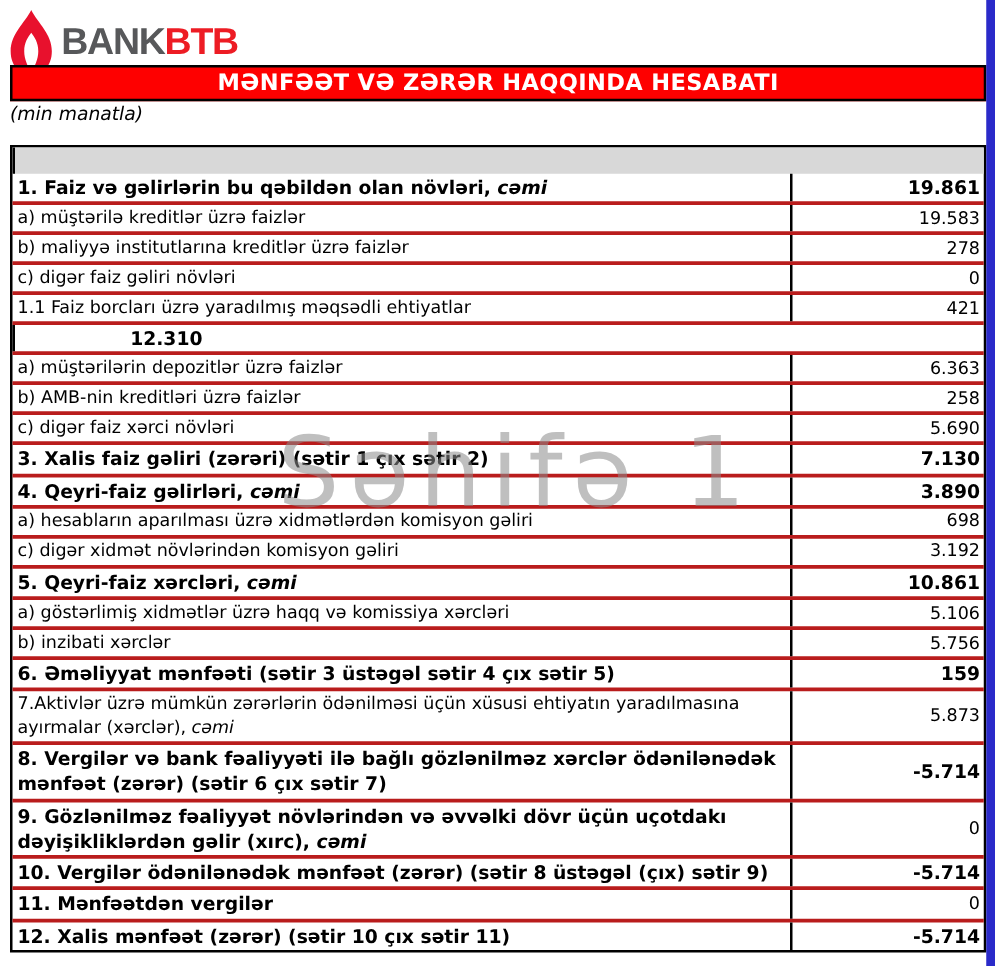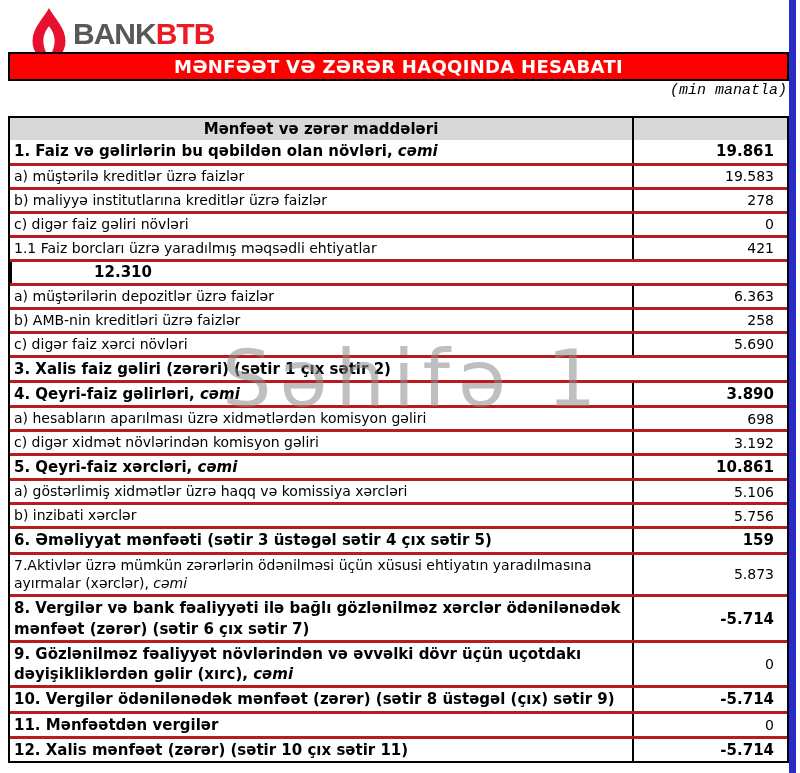--- a/index.html
+++ b/index.html
@@ -4,57 +4,57 @@
 <style>
   html,body{margin:0;padding:0;}
   body{
     width:800px;height:773px;position:relative;background:#ffffff;
     font-family:"DejaVu Sans", sans-serif;color:#000;overflow:hidden;
   }
   
   .blue-edge{position:absolute;left:789px;top:0;width:7px;height:773px;background:#2a2ac9;}
 
   
-  .logo{position:absolute;left:32px;top:6px;height:56px;display:flex;align-items:center;gap:7px;}
+  .logo{position:absolute;left:8px;top:6px;height:56px;display:flex;align-items:center;gap:7px;}
   .logo-flame{width:34px;height:52px;display:block;}
   .logo-text{font-family:"Liberation Sans", sans-serif;font-weight:bold;font-size:30px;letter-spacing:-1px;line-height:1;}
   .logo-bank{color:#57585a;}
   .logo-btb{color:#ed1c24;}
 
   
   .title-bar{
     position:absolute;left:8px;top:52px;width:777px;height:25px;
     background:#fe0000;border:2px solid #000;
     display:flex;align-items:center;justify-content:center;
   }
   .title-text{color:#ffffff;font-weight:bold;font-size:18px;letter-spacing:.3px;white-space:nowrap;}
 
   
   .unit-note{
-    position:absolute;left:8px;top:82px;width:779px;text-align:right;
-    font-style:italic;font-size:15px;font-family:Liberation Mono, monospace;
+    position:absolute;left:8px;top:82px;width:779px;text-align:left;
+    font-style:italic;font-size:15px;
   }
 
   
   .report-table{
     position:absolute;left:8px;top:116px;width:781px;
     border:2px solid #000;box-sizing:border-box;background:#fff;
   }
   .trow{display:flex;border-top:3px solid #b91c1c;min-height:21px;}
   .trow:first-child{border-top:none;}
   .thead{background:#d8d8d8;}
   .tlabel{
     flex:1;display:flex;align-items:center;
     padding:1px 4px;font-size:14px;line-height:1.35;
   }
   .thead .tlabel{justify-content:center;font-weight:bold;font-size:15px;text-align:center;}
   .tval{
     width:155px;box-sizing:border-box;border-left:2px solid #000;
     display:flex;align-items:center;justify-content:flex-end;
-    padding:1px 13px;font-size:14px;
+    padding:1px 3px;font-size:14px;
   }
   .bold>.tlabel{font-weight:bold;font-size:15px;}
   .tval.vbold{font-weight:bold;font-size:15px;}
   .it{font-style:italic;margin-top:13px;}
 
   
   .watermark{
     position:absolute;left:222px;top:334px;z-index:9;pointer-events:none;
     font-size:78px;letter-spacing:8px;color:#8c8c8c;opacity:.55;
     font-family:"DejaVu Sans", sans-serif;white-space:nowrap;
@@ -72,21 +72,20 @@
 </div>
 
 <div class="title-bar">
   <div class="title-text">MƏNFƏƏT VƏ ZƏRƏR HAQQINDA HESABATI</div>
 </div>
 
 <div class="unit-note">(min manatla)</div>
 
 <div class="report-table">
   <div class="trow thead">
-    <div class="tlabel">Mənfəət və zərər maddələri</div>
     <div class="tval"></div>
   </div>
   <div id="rows-container">
       <div class="trow bold">
         <div class="tlabel">
           <span>1. Faiz və gəlirlərin bu qəbildən olan növləri, <span class="it">cəmi</span></span>
         </div>
         <div class="tval vbold">19.861</div>
       </div>
       <div class="trow">
@@ -131,20 +130,21 @@
       <div class="trow">
         <div class="tlabel">
           <span>c) digər faiz xərci növləri</span>
         </div>
         <div class="tval">5.690</div>
       </div>
       <div class="trow bold">
         <div class="tlabel">
           <span>3. Xalis faiz gəliri (zərəri) (sətir 1 çıx sətir 2)</span>
         </div>
+        <div class="tval vbold">7.130</div>
       </div>
       <div class="trow bold">
         <div class="tlabel">
           <span>4. Qeyri-faiz gəlirləri, <span class="it">cəmi</span></span>
         </div>
         <div class="tval vbold">3.890</div>
       </div>
       <div class="trow">
         <div class="tlabel">
           <span>a) hesabların aparılması üzrə xidmətlərdən komisyon gəliri</span>

